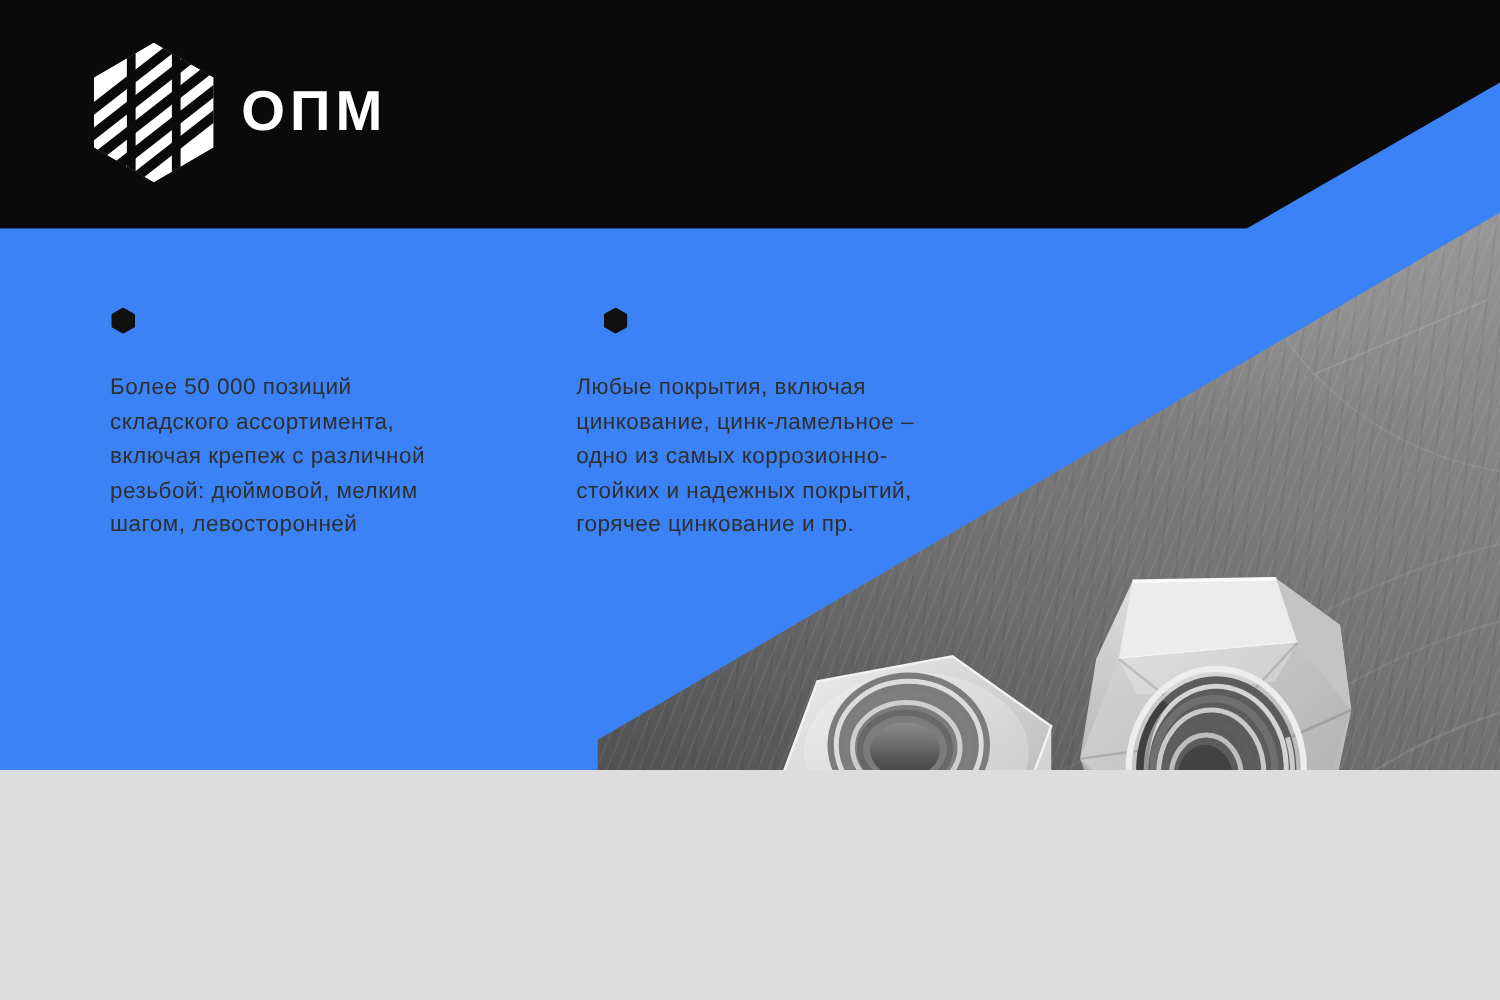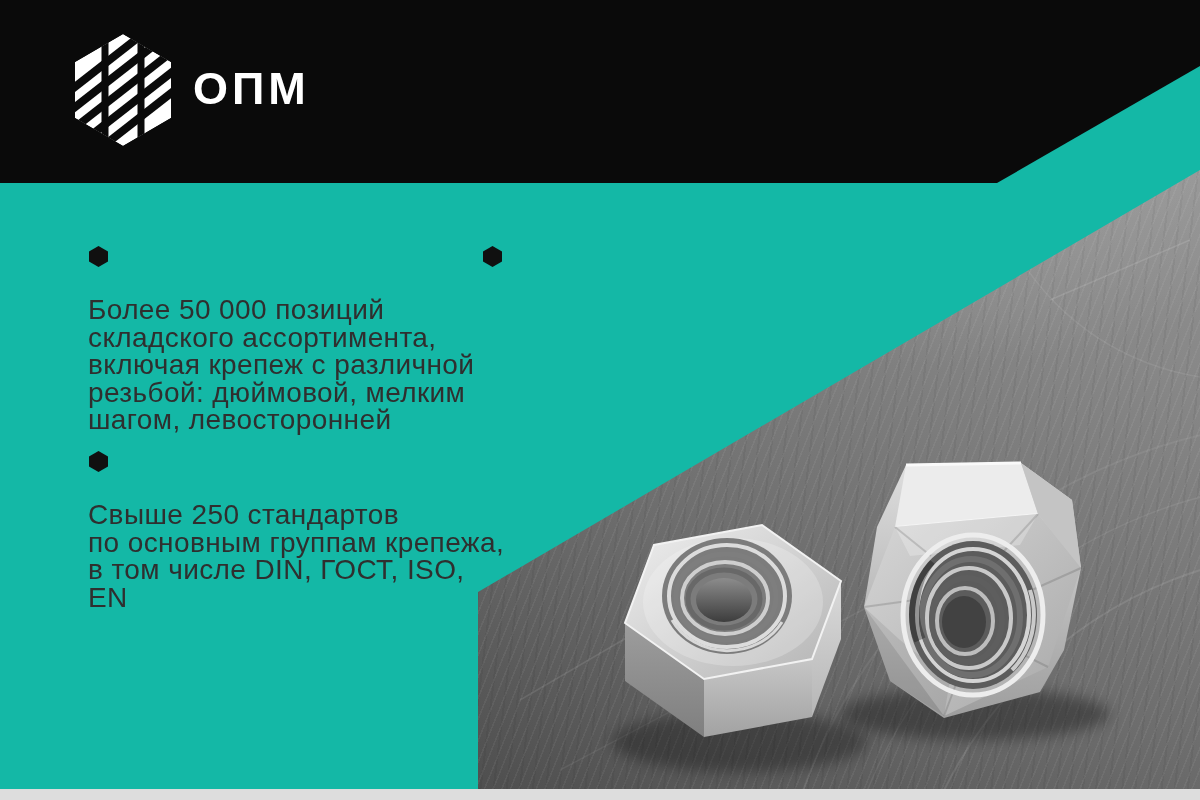--- a/index.html
+++ b/index.html
@@ -1,19 +1,19 @@
 <!DOCTYPE html>
 <html><head>
 <meta charset="utf-8">
 <style>
   html,body { margin:0; padding:0; background:#ddd; }
   .stage {
-    position:relative; width:1200px; height:789px; overflow:hidden;
+    position:relative; width:1200px; height:616px; overflow:hidden;
     font-family:"Liberation Sans","DejaVu Sans",sans-serif;
-    background:#14b8a6;
+    background:#3b82f6;
   }
   
   .photo {
     position:absolute; inset:0;
     clip-path:polygon(478px 592px, 1200px 170px, 1200px 800px, 478px 800px);
     background-image:
       radial-gradient(ellipse 700px 420px at 78% 12%, rgba(255,255,255,0.20), rgba(255,255,255,0) 65%),
       repeating-linear-gradient(112deg, rgba(255,255,255,0.055) 0px, rgba(255,255,255,0.055) 1.5px, rgba(255,255,255,0) 1.5px, rgba(255,255,255,0) 8px),
       repeating-linear-gradient(97deg, rgba(0,0,0,0.05) 0px, rgba(0,0,0,0.05) 2px, rgba(0,0,0,0) 2px, rgba(0,0,0,0) 13px),
       linear-gradient(203deg, #9a9a9a 0%, #878787 30%, #6d6d6d 58%, #4e4e4e 85%, #434343 100%);
@@ -26,21 +26,21 @@
     clip-path:polygon(0 0, 1200px 0, 1200px 66px, 997px 183px, 0 183px);
   }
   .logo { position:absolute; left:75px; top:34px; }
   .brand {
     position:absolute; left:193px; top:63px;
     color:#ffffff; font-size:45px; font-weight:700; letter-spacing:4px;
   }
   
   .feature {
     position:absolute; width:420px;
-    font-size:28px; line-height:27.5px; letter-spacing:0.4px;
+    font-size:18px; line-height:27.5px; letter-spacing:0.4px;
     color:#2f2f2f; white-space:pre-line; text-indent:37px;
   }
   .feature .bullet {
     position:absolute; left:1px; top:5px; width:19px; height:21px;
     background:#101010;
     clip-path:polygon(50% 0, 100% 26%, 100% 74%, 50% 100%, 0 74%, 0 26%);
   }
   #f1 { left:88px;  top:241px; }
   #f2 { left:88px;  top:446px; }
   #f3 { left:88px;  top:596px; }
@@ -185,25 +185,24 @@
 
   <div class="feature" id="f1">
     <span class="bullet"></span>
     <span>Более 50 000 позиций
 складского ассортимента,
 включая крепеж с различной
 резьбой: дюймовой, мелким
 шагом, левосторонней</span>
   </div>
 
-  <div class="feature" id="f2">
-    <span class="bullet"></span>
-    <span>Свыше 250 стандартов
-по основным группам крепежа,
-в том числе DIN, ГОСТ, ISO, EN</span>
-  </div>
 
 
   <div class="feature" id="f4">
     <span class="bullet"></span>
+    <span>Любые покрытия, включая
+цинкование, цинк-ламельное –
+одно из самых коррозионно-
+стойких и надежных покрытий,
+горячее цинкование и пр.</span>
   </div>
 
 </div>
 
 </body></html>

